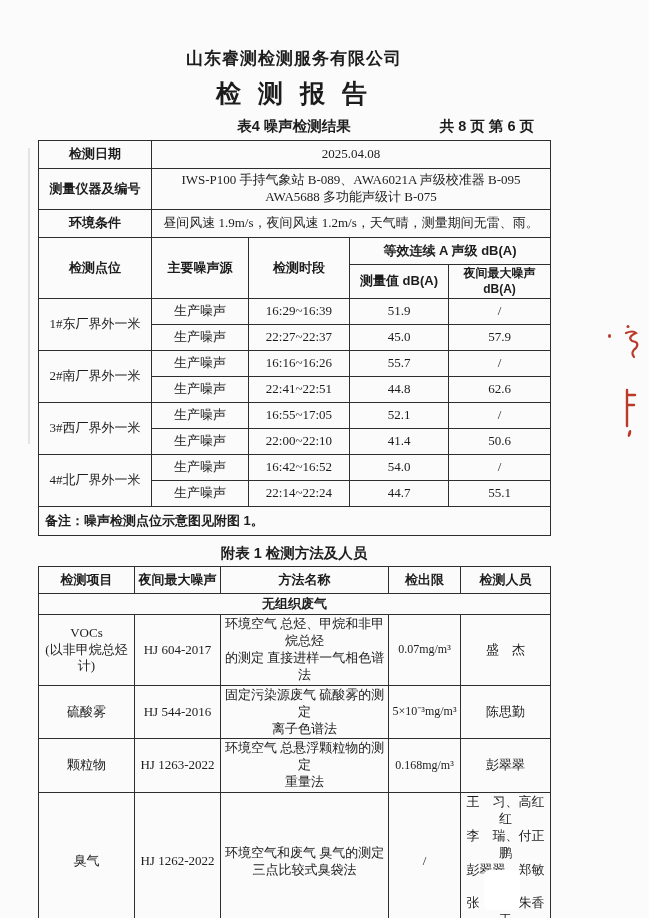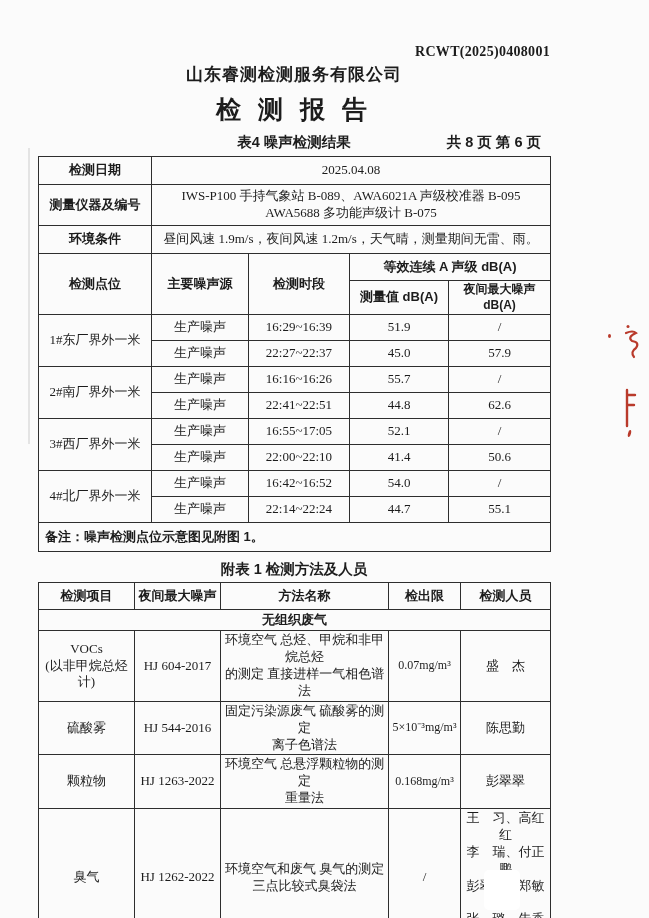--- a/index.html
+++ b/index.html
@@ -10,21 +10,21 @@
   }
   .content { position:absolute; left:38px; top:44px; width:512px; }
   .report-no { text-align:right; font-size:14px; font-weight:bold; letter-spacing:0.3px; }
   .company { text-align:center; font-size:17px; font-weight:bold; letter-spacing:1px; margin-top:3px;
              font-family:"Liberation Sans", sans-serif; }
   .title { text-align:center; font-size:25px; font-weight:bold; letter-spacing:5px;
            margin:7px 0 5px 0; font-family:"Liberation Sans", sans-serif; }
   .caption-row { position:relative; height:22px; margin-bottom:3px; }
   .caption { position:absolute; left:50%; transform:translateX(-50%); top:2px;
              font-weight:bold; font-size:14.5px; font-family:Liberation Sans, sans-serif; white-space:nowrap; }
-  .pages { position:absolute; right:9px; top:2px; font-weight:bold; font-size:14.5px;
+  .pages { position:absolute; right:16px; top:2px; font-weight:bold; font-size:14.5px;
            font-family:"Liberation Sans", sans-serif; white-space:nowrap; }
   table { border-collapse:collapse; width:512px; table-layout:fixed; }
   .t1, .t2 { border:1.5px solid #232323; }
   td { border:1px solid #2e2e2e; text-align:center; vertical-align:middle;
        font-size:13px; line-height:1.3; padding:1px 3px; overflow:hidden; }
   .lbl { font-weight:bold; font-family:"Liberation Sans", sans-serif; font-size:13px; }
   .pre { white-space:pre-line; }
   .note-cell { text-align:left; padding-left:6px; font-weight:bold;
                font-family:"Liberation Sans", sans-serif; }
   .sec  { font-weight:bold; font-family:"Liberation Sans", sans-serif; }
@@ -45,21 +45,20 @@
                   background:#ffffff; border-radius:5px; }
   .red-dot { position:absolute; width:3px; height:4px; background:#b93a2b; border-radius:50%; }
 </style>
 </head>
 <body>
 
 <div class="page">
   <div class="scan-line"></div>
 
   <div class="content">
-    <div class="report-no">RCWT(2025)0408001</div>
     <div class="company">山东睿测检测服务有限公司</div>
     <div class="title">检 测 报 告</div>
 
     <div class="caption-row">
       <span class="caption">表4  噪声检测结果</span>
       <span class="pages">共 8 页  第 6 页</span>
     </div>
 
     <table class="t1">
       <colgroup>

